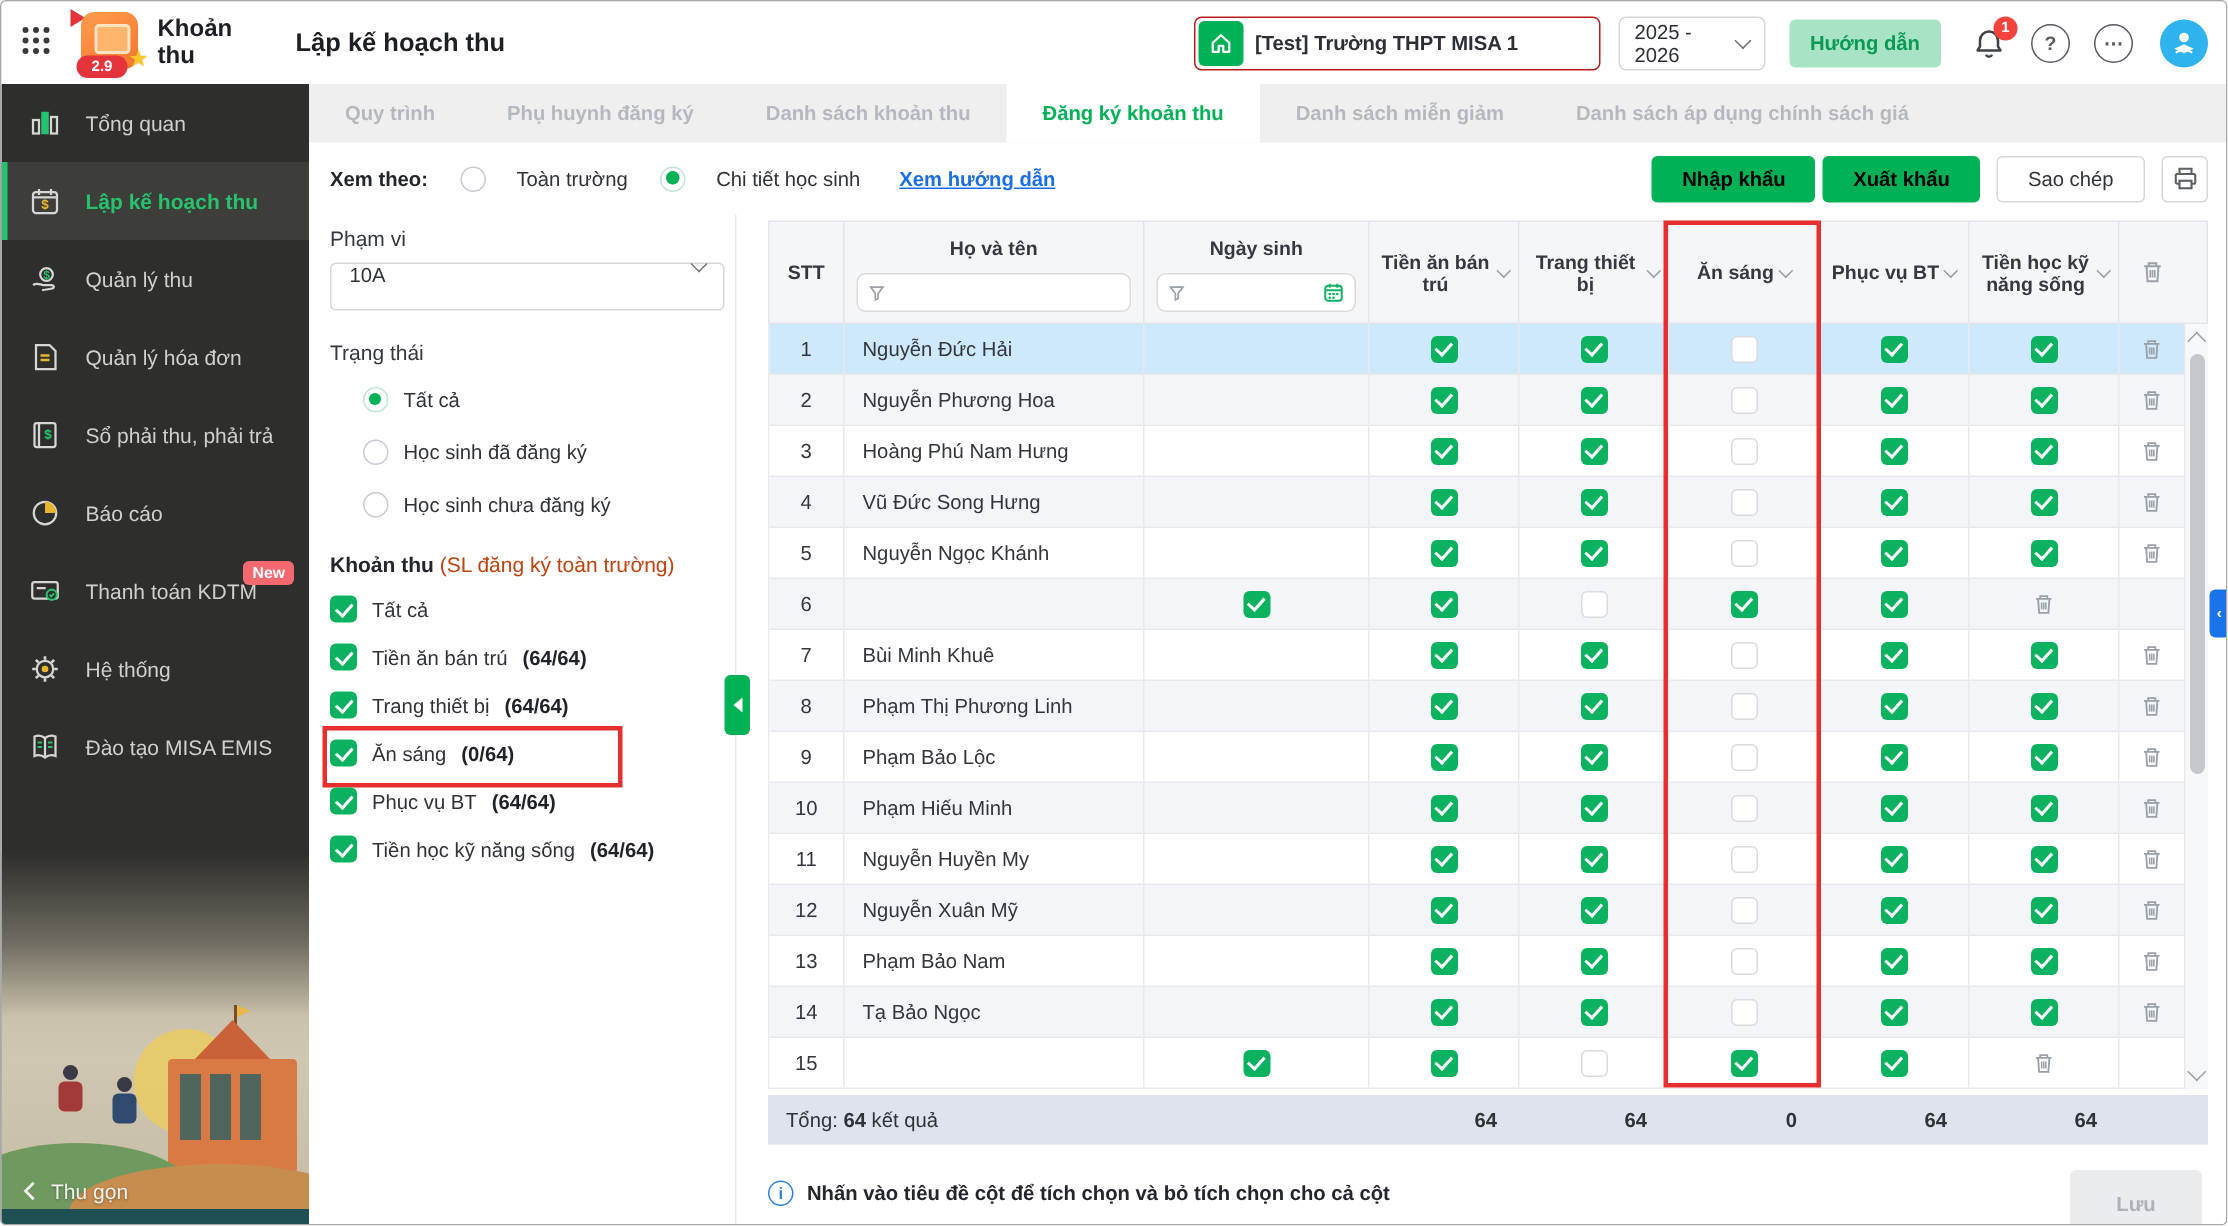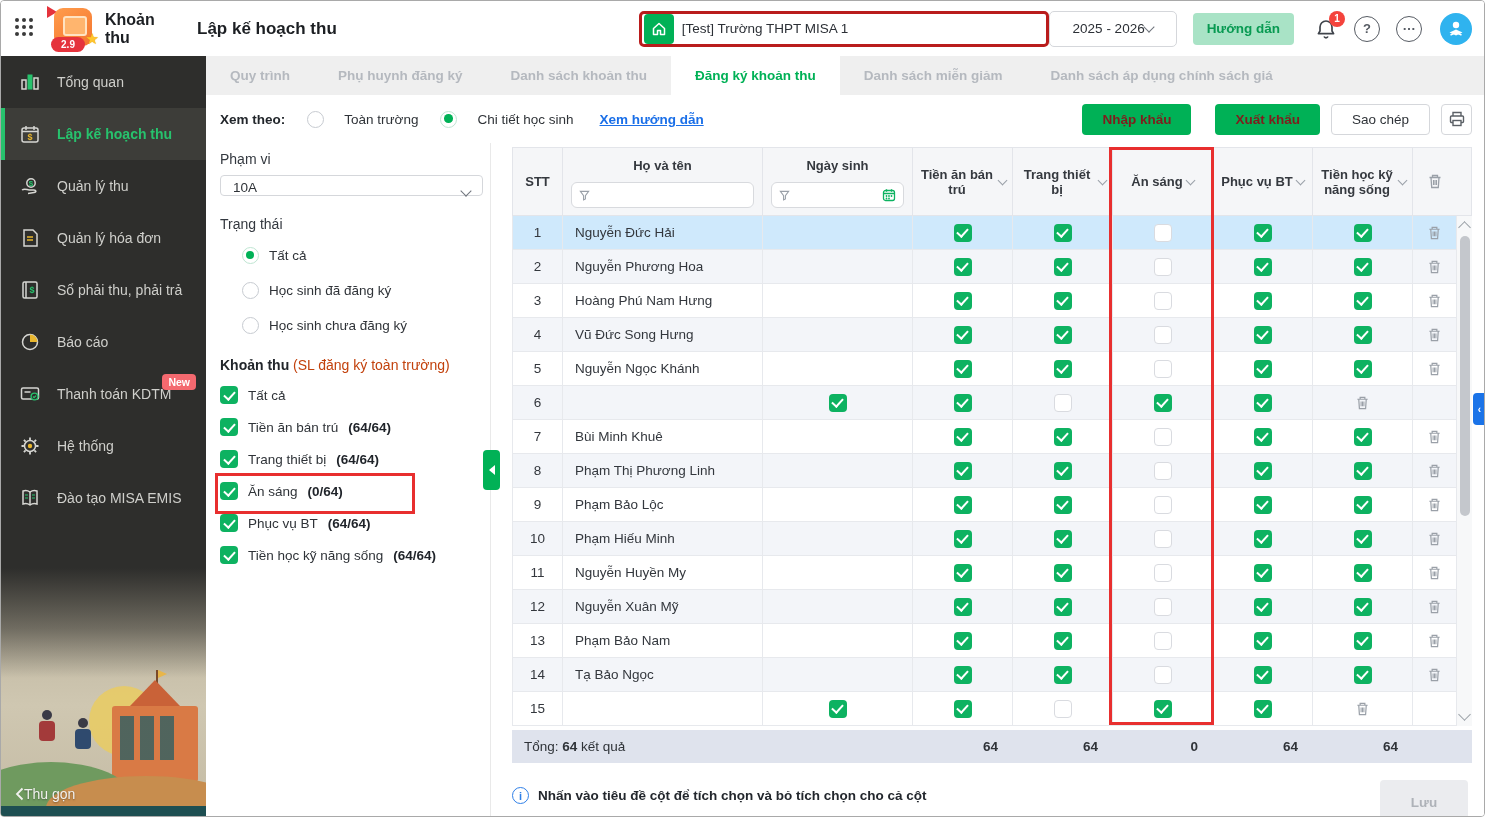--- a/index.html
+++ b/index.html
@@ -13,24 +13,24 @@
   .apps-grid i { background:#3a3a3a; border-radius:50%; }
   .logo { position:relative; width:50px; height:46px; margin-left:10px; }
   .logo .sq { position:absolute; left:7px; top:2px; width:38px; height:38px; background:linear-gradient(145deg,#ff9d4d,#f4742e); border-radius:9px; }
   .logo .sq:after { content:""; position:absolute; left:9px; top:8px; width:20px; height:16px; border:2.5px solid #ffe3c2; border-radius:3px; background:#ffb56e; }
   .logo .ribbon { position:absolute; left:4px; bottom:0; width:34px; height:15px; background:#e5333c; border-radius:8px; color:#fff; font-size:10px; font-weight:bold; text-align:center; line-height:15px; }
   .logo .star { position:absolute; right:-2px; bottom:4px; color:#ffc52e; font-size:15px; text-shadow:0 0 1px #d99a00; }
   .logo .flag { position:absolute; left:0; top:0; width:0; height:0; border-top:6px solid transparent; border-bottom:6px solid transparent; border-left:10px solid #e5333c; }
   .app-title { width:64px; margin-left:8px; font-size:16px; font-weight:bold; line-height:1.12; color:#1c1f23; }
   .page-title { margin-left:28px; font-size:17px; font-weight:bold; color:#1c1f23; }
   #topbar .spacer { flex:1; }
-  .school-select { display:flex; align-items:center; width:410px; height:36px; border:3px solid #b91c1c; border-radius:5px; padding:2px; gap:8px; cursor:pointer; }
+  .school-select { display:flex; align-items:center; width:271px; height:36px; border:1px solid #b91c1c; border-radius:5px; padding:2px; gap:8px; cursor:pointer;font-weight:bold; }
   .home-btn { width:30px; height:30px; background:#00b156; border-radius:4px; display:flex; align-items:center; justify-content:center; }
   .school-name { font-size:13.5px; color:#2c3036; }
-  .year-select { display:flex; align-items:center; justify-content:center; width:128px; height:36px; border:1px solid #d5d7db; border-radius:5px; padding:0 10px; font-size:13.5px; color:#2c3036; cursor:pointer; }
+  .year-select { display:flex; align-items:center; justify-content:center; width:98px; height:36px; margin-left:12px; border:1px solid #d5d7db; border-radius:5px; padding:0 10px; font-size:13.5px; color:#2c3036; cursor:pointer; }
   .chev { width:8px; height:8px; border-right:1.7px solid #6f747c; border-bottom:1.7px solid #6f747c; transform:rotate(45deg); margin-top:-4px; }
   .guide-btn { height:32px; margin-left:16px; padding:0 14px; background:#a9e3c6; color:#089a52; border:none; border-radius:4px; font-size:13.5px; font-weight:bold; cursor:pointer; }
   .icon-round { width:26px; height:26px; border:1.8px solid #565b63; border-radius:50%; display:flex; align-items:center; justify-content:center; font-size:13px; font-weight:bold; color:#565b63; cursor:pointer; }
   .bell-wrap { position:relative; margin-left:20px; cursor:pointer; }
   .badge { position:absolute; top:-6px; right:-7px; min-width:16px; height:16px; background:#f4433c; border-radius:8px; color:#fff; font-size:10px; font-weight:bold; text-align:center; line-height:16px; padding:0 3px; }
   .avatar { width:32px; height:32px; border-radius:50%; background:#2fb3ef; margin:0 14px 0 18px; display:flex; align-items:center; justify-content:center; cursor:pointer; }
   .gap16 { margin-left:16px; }
 
   
   #sidebar { position:absolute; left:0; top:55px; width:205px; height:762px; background:#2e2e2c; overflow:hidden; }
@@ -50,45 +50,45 @@
   #scene .flag2 { position:absolute; right:48px; top:102px; width:2px; height:14px; background:#7a4a2a; }
   #scene .flag2:after { content:""; position:absolute; left:2px; top:0; width:0; height:0; border-top:4px solid transparent; border-bottom:4px solid transparent; border-left:9px solid #e8b64a; }
   #scene .hill1 { position:absolute; left:-30px; bottom:-14px; width:160px; height:70px; background:#6f9a5f; border-radius:50%; }
   #scene .hill2 { position:absolute; right:-40px; bottom:-22px; width:200px; height:64px; background:#c78d4e; border-radius:50%; }
   #scene .kid { position:absolute; width:16px; height:34px; }
   #scene .kid:before { content:""; position:absolute; left:3px; top:0; width:10px; height:10px; border-radius:50%; background:#3a3a46; }
   #scene .k1 { left:38px; top:142px; } #scene .k1:after { content:""; position:absolute; left:0; top:11px; width:16px; height:20px; background:#a33a3a; border-radius:4px; }
   #scene .k2 { left:74px; top:150px; } #scene .k2:after { content:""; position:absolute; left:0; top:11px; width:16px; height:20px; background:#2f4a6e; border-radius:4px; }
   #scene .ground { position:absolute; left:0; bottom:0; width:100%; height:12px; background:#1e4f52; }
   #scene .fade { position:absolute; left:0; top:0; width:100%; height:110px; background:linear-gradient(180deg,#2e2e2c 0%,rgba(46,46,44,.55) 55%,transparent 100%); }
-  #collapse { position:absolute; left:14px; bottom:16px; display:flex; align-items:center; color:#f2f2f0; font-size:14px; cursor:pointer; z-index:5; text-shadow:0 1px 2px rgba(0,0,0,.4); }
+  #collapse { position:absolute; left:14px; bottom:16px; display:flex; align-items:center; gap:10px; color:#f2f2f0; font-size:14px; cursor:pointer; z-index:5; text-shadow:0 1px 2px rgba(0,0,0,.4); }
 
   
   #main { position:absolute; left:205px; top:55px; width:1280px; height:762px; background:#fff; }
   #tabbar { position:absolute; left:0; top:0; width:1280px; height:39px; background:#efefef; display:flex; }
   .tab { padding:0 24px; line-height:39px; font-size:13.5px; color:#b5b9bf; font-weight:bold; cursor:pointer; white-space:nowrap; }
   .tab.active { background:#fff; color:#00b156; }
 
   
   #controls { position:absolute; left:0; top:39px; width:1280px; height:48px; display:flex; align-items:center; }
   .ctl-label { margin-left:14px; font-size:13.5px; font-weight:bold; color:#22262b; }
   .radio { display:flex; align-items:center; gap:20px; margin-left:22px; font-size:13.5px; cursor:pointer; }
   .rdot { width:17px; height:17px; border:1.6px solid #c7cbd1; border-radius:50%; background:#fff; position:relative; }
   .radio.sel .rdot { border-color:#bfe5d2; } .radio.sel .rdot:after { content:""; position:absolute; left:2.6px; top:2.6px; width:8.6px; height:8.6px; border-radius:50%; background:#00b156; }
   .link { color:#1a6fe8; text-decoration:underline; font-size:13.5px; font-weight:bold; margin-left:26px; cursor:pointer; }
   #controls .spacer { flex:1; }
   .btn { height:31px; border-radius:4px; font-size:13.5px; font-weight:bold; border:none; cursor:pointer; }
-  .btn.green { background:#00b156; color:#7f1d1d; padding:4px 20px; margin-left:24px; }
+  .btn.green { background:#00b156; color:#000000; padding:4px 20px; margin-left:5px; }
   .btn.white { background:#fff; color:#2f3338; border:1px solid #d5d7db; padding:0 20px; margin-left:11px; font-weight:normal; }
   .print-btn { width:31px; height:31px; border:1px solid #d5d7db; border-radius:4px; background:#fff; margin:0 14px 0 11px; display:flex; align-items:center; justify-content:center; cursor:pointer; }
 
   
   #filters { position:absolute; left:0; top:87px; width:285px; height:675px; border-right:1px solid #e9e9e9; padding:8px 0 0 14px; }
   .f-label { font-size:14px; color:#33383f; margin-bottom:8px; }
-  .f-select { width:263px; height:21px; border:1px solid #d5d7db; border-radius:4px; display:flex; align-items:flex-end; justify-content:space-between; padding:0 12px; font-size:13.5px; cursor:pointer; margin-bottom:20px;gap:29px; }
+  .f-select { width:263px; height:32px; border:1px solid #d5d7db; border-radius:4px; display:flex; align-items:flex-start; justify-content:space-between; padding:0 12px; font-size:13.5px; cursor:pointer; margin-bottom:20px;gap:29px; }
   .f-section { font-size:14px; color:#33383f; margin:4px 0 6px; }
   .v-radio { display:flex; align-items:center; gap:10px; height:35px; font-size:13.5px; cursor:pointer; }
   .fee-title { font-size:14px; margin:14px 0 6px; font-weight:bold; color:#22262b; }
   .fee-title .blue { color:#c2410c; font-weight:normal; cursor:pointer; }
   .fee-row { position:relative; display:flex; align-items:center; gap:10px; height:32px; font-size:13.5px; cursor:pointer; }
   .fee-row b { font-weight:bold; color:#1f2329; }
   .fee-row.hl:before { content:""; position:absolute; left:-5px; top:-2px; width:194px; height:35px; border:3px solid #e82f2f; pointer-events:none; }
   .cb { width:18px; height:18px; border-radius:4px; background:#0db261; position:relative; flex:none; }
   .cb:after { content:""; position:absolute; left:5.5px; top:2.5px; width:5px; height:9px; border-right:2px solid #fff; border-bottom:2px solid #fff; transform:rotate(42deg); }
   .cb.off { background:#fff; border:1px solid #d9dbe0; } .cb.off:after { display:none; }

